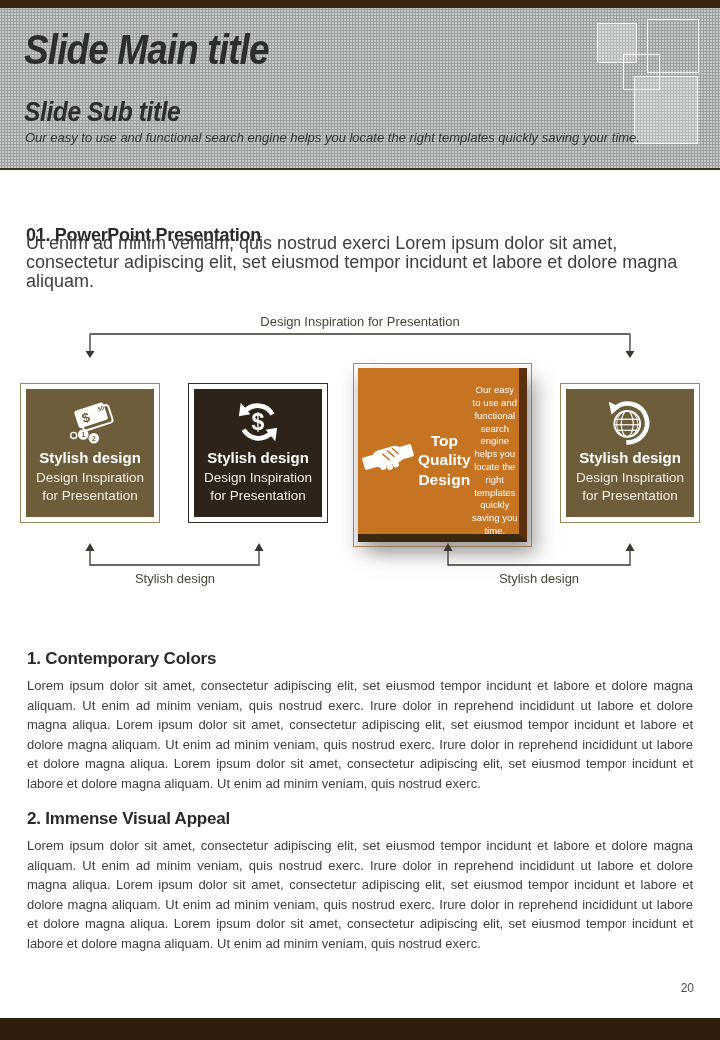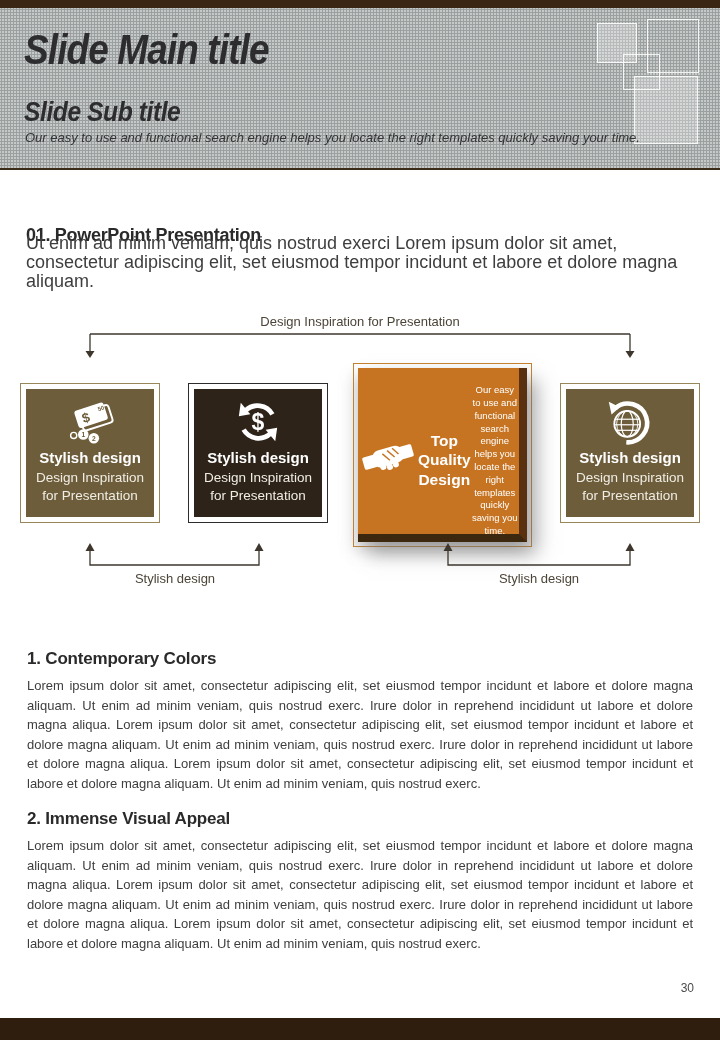--- a/index.html
+++ b/index.html
@@ -214,16 +214,16 @@
   </svg>
   <div class="diagram-label" style="left:95px;top:571px;width:160px;">Stylish design</div>
   <div class="diagram-label" style="left:459px;top:571px;width:160px;">Stylish design</div>
 
   <h3 class="section-heading" style="top:649px;">1.  Contemporary Colors</h3>
   <p class="section-body" style="top:676px;">Lorem ipsum dolor sit amet, consectetur adipiscing elit, set eiusmod tempor incidunt et labore et dolore magna aliquam. Ut enim ad minim veniam, quis nostrud exerc. Irure dolor in reprehend incididunt ut labore et dolore magna aliqua. Lorem ipsum dolor sit amet, consectetur adipiscing elit, set eiusmod tempor incidunt et labore et dolore magna aliquam. Ut enim ad minim veniam, quis nostrud exerc. Irure dolor in reprehend incididunt ut labore et dolore magna aliqua. Lorem ipsum dolor sit amet, consectetur adipiscing elit, set eiusmod tempor incidunt et labore et dolore magna aliquam. Ut enim ad minim veniam, quis nostrud exerc.</p>
 
   <h3 class="section-heading" style="top:809px;">2. Immense Visual Appeal</h3>
   <p class="section-body" style="top:836px;">Lorem ipsum dolor sit amet, consectetur adipiscing elit, set eiusmod tempor incidunt et labore et dolore magna aliquam. Ut enim ad minim veniam, quis nostrud exerc. Irure dolor in reprehend incididunt ut labore et dolore magna aliqua. Lorem ipsum dolor sit amet, consectetur adipiscing elit, set eiusmod tempor incidunt et labore et dolore magna aliquam. Ut enim ad minim veniam, quis nostrud exerc. Irure dolor in reprehend incididunt ut labore et dolore magna aliqua. Lorem ipsum dolor sit amet, consectetur adipiscing elit, set eiusmod tempor incidunt et labore et dolore magna aliquam. Ut enim ad minim veniam, quis nostrud exerc.</p>
 
-  <div class="page-num">30</div>
+  <div class="page-num">20</div>
 
   <div class="bottom-bar"></div>
 </div>
 
 </body></html>

